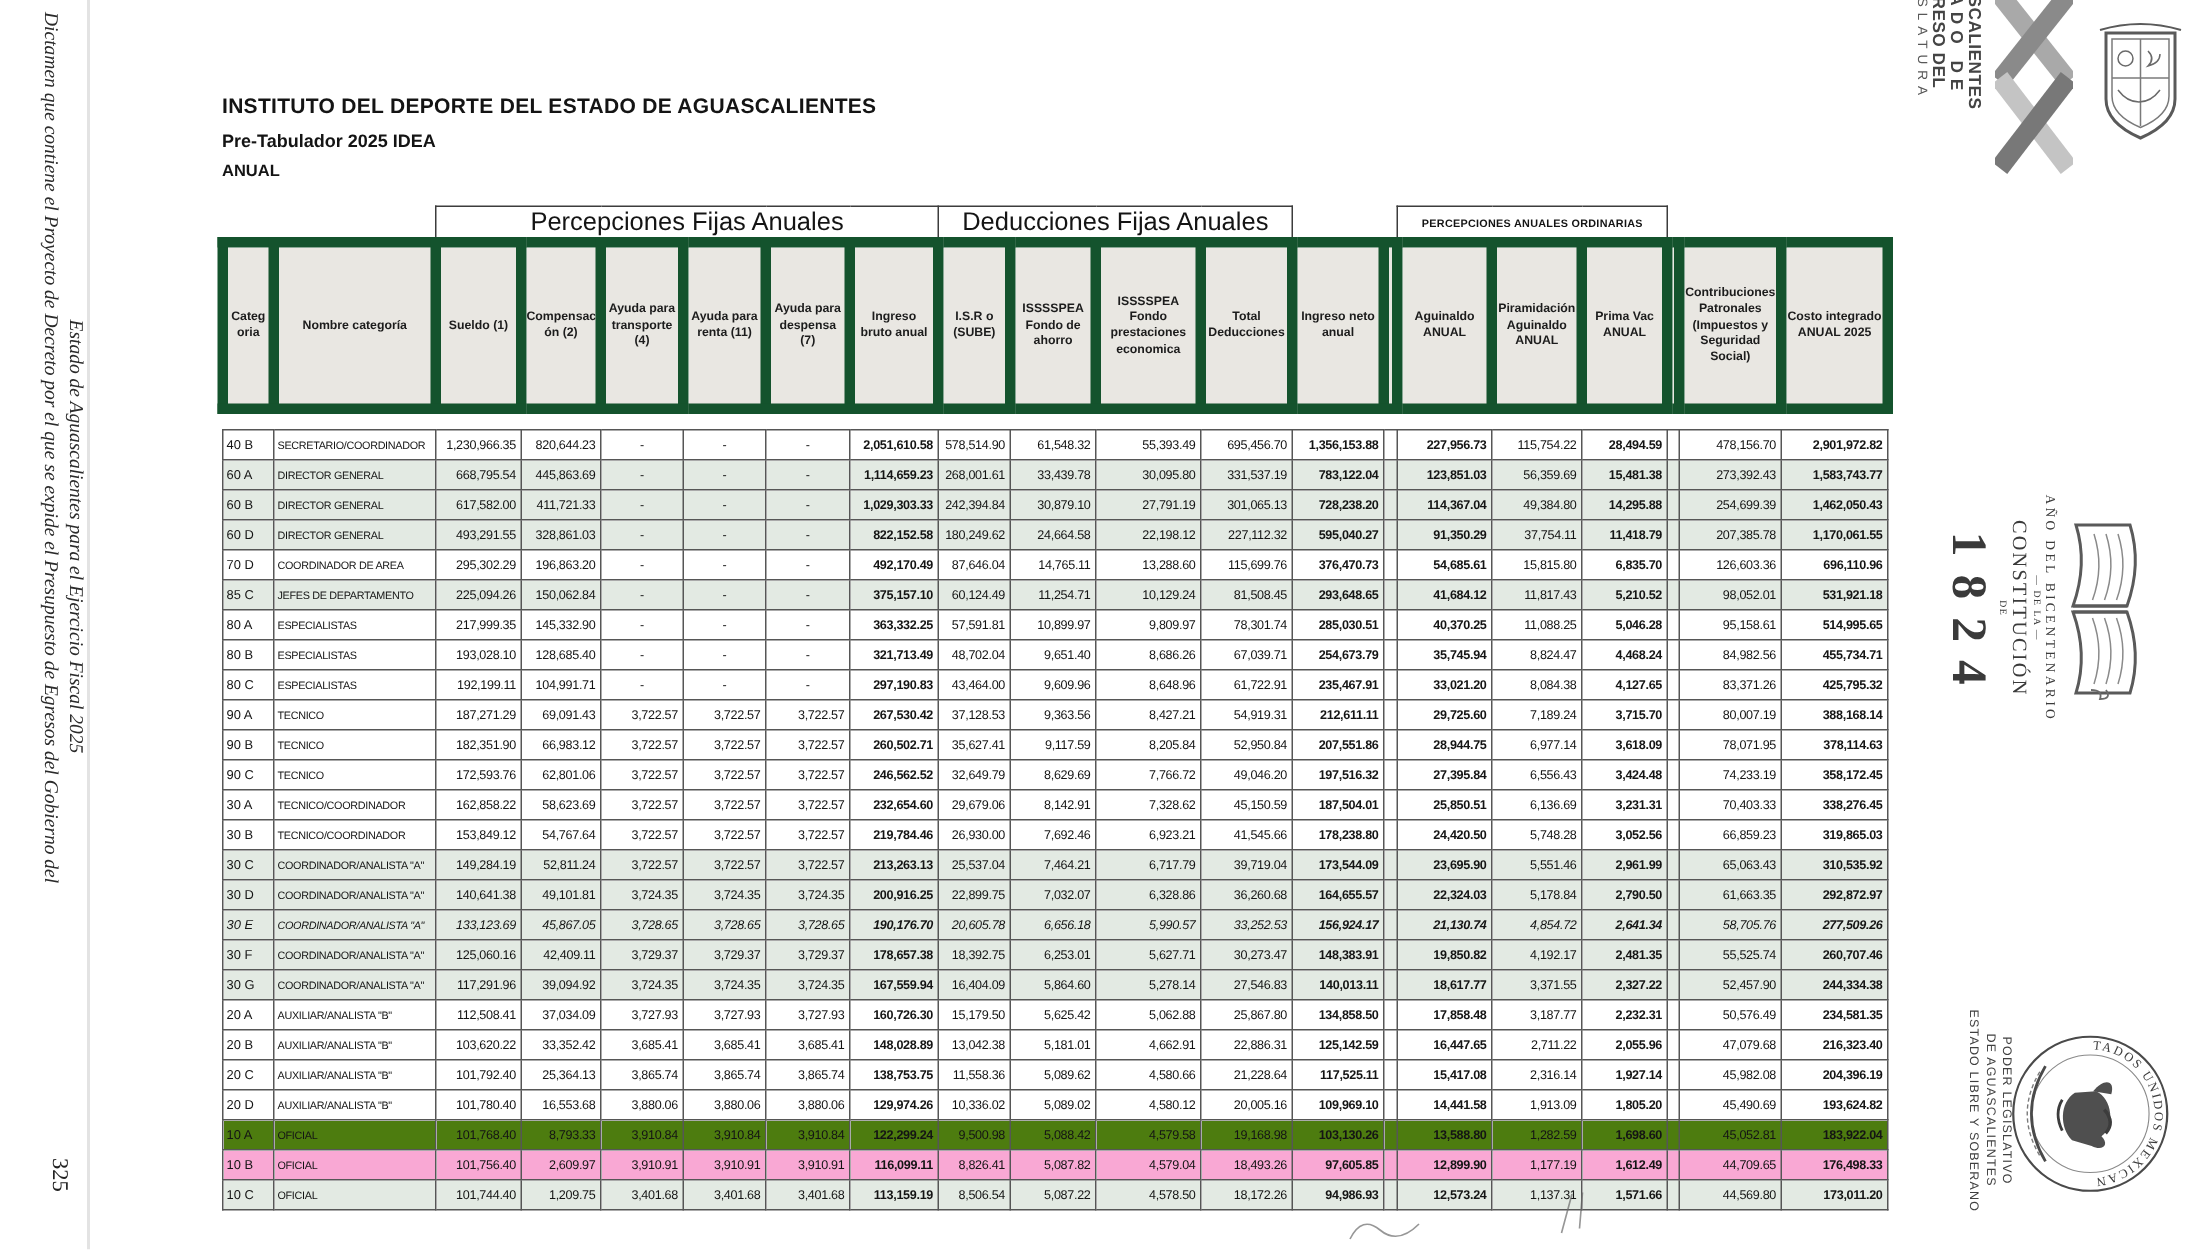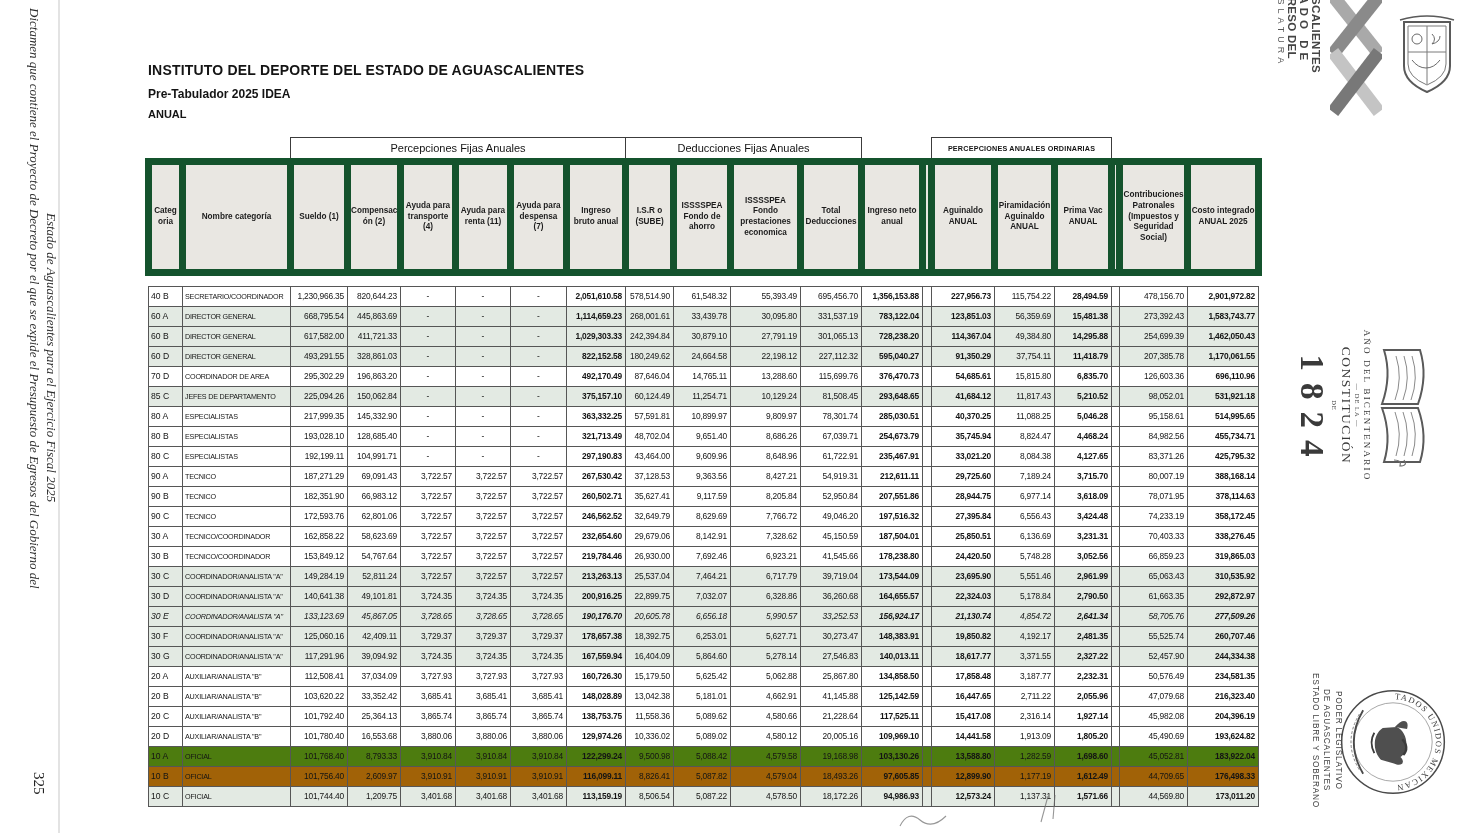--- a/index.html
+++ b/index.html
@@ -30,21 +30,21 @@
   .doc-increment{font-size:11px;margin-top:16px;}
   .doc-period{font-size:11px;font-weight:bold;margin-top:7px;}
 
   
   .tbl-wrap{position:absolute;left:145px;top:137px;}
   table{border-collapse:collapse;table-layout:fixed;width:1110px;}
   td,th{padding:0;margin:0;vertical-align:middle;overflow:hidden;}
   
   .gblank{border:none;background:#fff;}
   .gbox{border:1.5px solid #3c3c3c;background:#fff;text-align:center;}
-  .gbox.big{font-size:11px;height:20px;}
+  .gbox.big{font-size:17px;height:20px;}
   .gbox.small{font-size:7.2px;font-weight:bold;height:20px;letter-spacing:.2px;}
   
   .hcell,.hspacer{
     border:7px solid #14532d;background:#e9e7e2;
     font-size:8.2px;font-weight:bold;text-align:center;line-height:1.3;
     height:104px;color:#1c1c1c;
   }
   .gaprow td{border:none;height:10px;background:#fff;}
   
   tbody td{border:1px solid #565656;height:19px;font-size:8.4px;line-height:1;}
@@ -616,21 +616,21 @@
           <td class="cname">AUXILIAR/ANALISTA "B"</td>
           <td class="num">103,620.22</td>
           <td class="num">33,352.42</td>
           <td class="num">3,685.41</td>
           <td class="num">3,685.41</td>
           <td class="num">3,685.41</td>
           <td class="num b">148,028.89</td>
           <td class="num">13,042.38</td>
           <td class="num">5,181.01</td>
           <td class="num">4,662.91</td>
-          <td class="num">41,145.88</td>
+          <td class="num">22,886.31</td>
           <td class="num b">125,142.59</td>
           <td class="sp"></td>
           <td class="num b">16,447.65</td>
           <td class="num">2,711.22</td>
           <td class="num b">2,055.96</td>
           <td class="sp"></td>
           <td class="num">47,079.68</td>
           <td class="num b">216,323.40</td>
         </tr>
         <tr>
@@ -692,21 +692,21 @@
           <td class="num">19,168.98</td>
           <td class="num b">103,130.26</td>
           <td class="sp"></td>
           <td class="num b">13,588.80</td>
           <td class="num">1,282.59</td>
           <td class="num b">1,698.60</td>
           <td class="sp"></td>
           <td class="num">45,052.81</td>
           <td class="num b">183,922.04</td>
         </tr>
-        <tr style="background: #a16207;">
+        <tr style="background: #f9a8d4;">
           <td class="code">10 B</td>
           <td class="cname">OFICIAL</td>
           <td class="num">101,756.40</td>
           <td class="num">2,609.97</td>
           <td class="num">3,910.91</td>
           <td class="num">3,910.91</td>
           <td class="num">3,910.91</td>
           <td class="num b">116,099.11</td>
           <td class="num">8,826.41</td>
           <td class="num">5,087.82</td>

